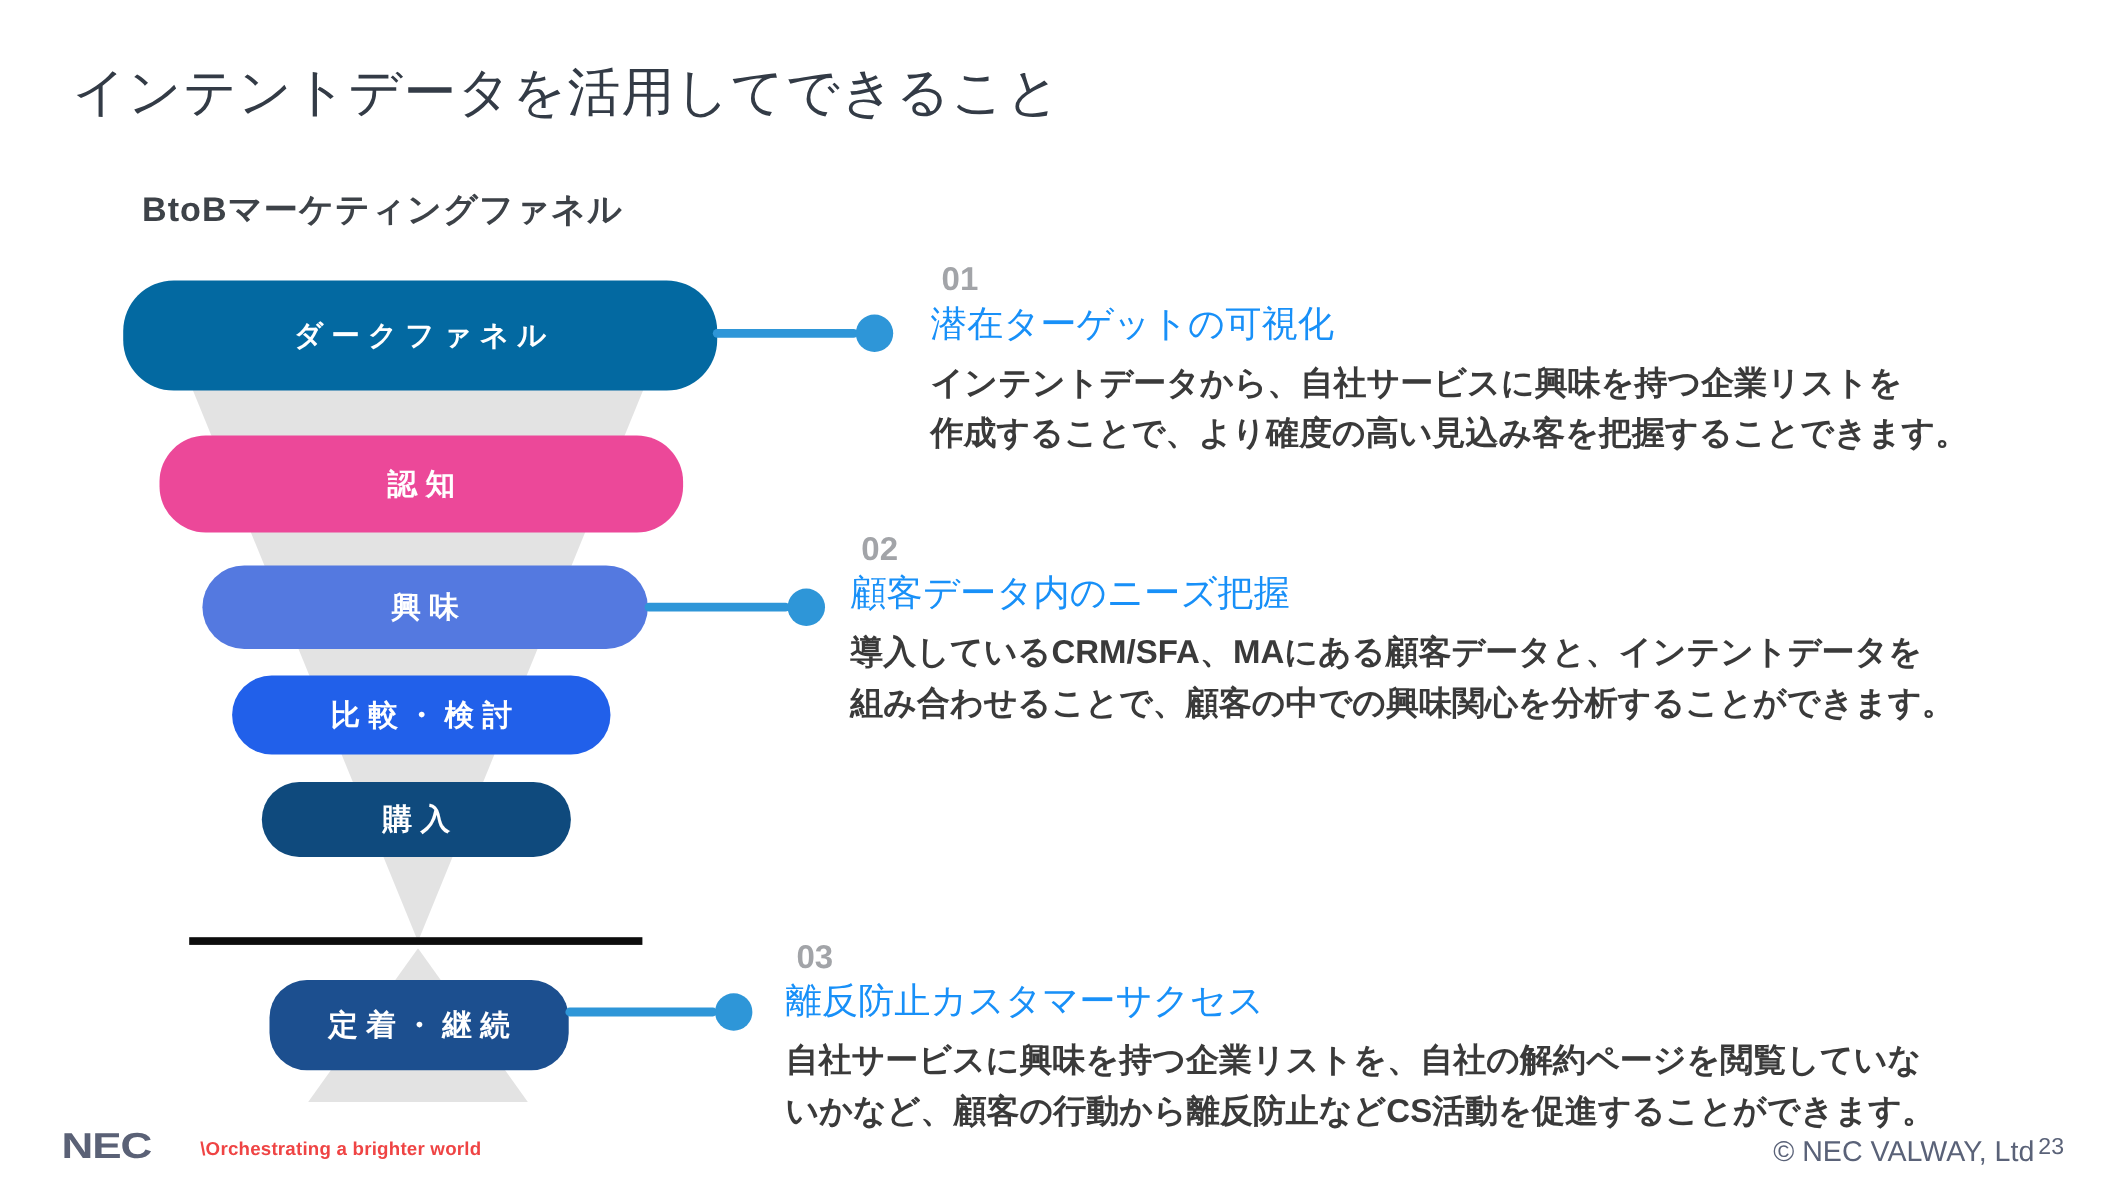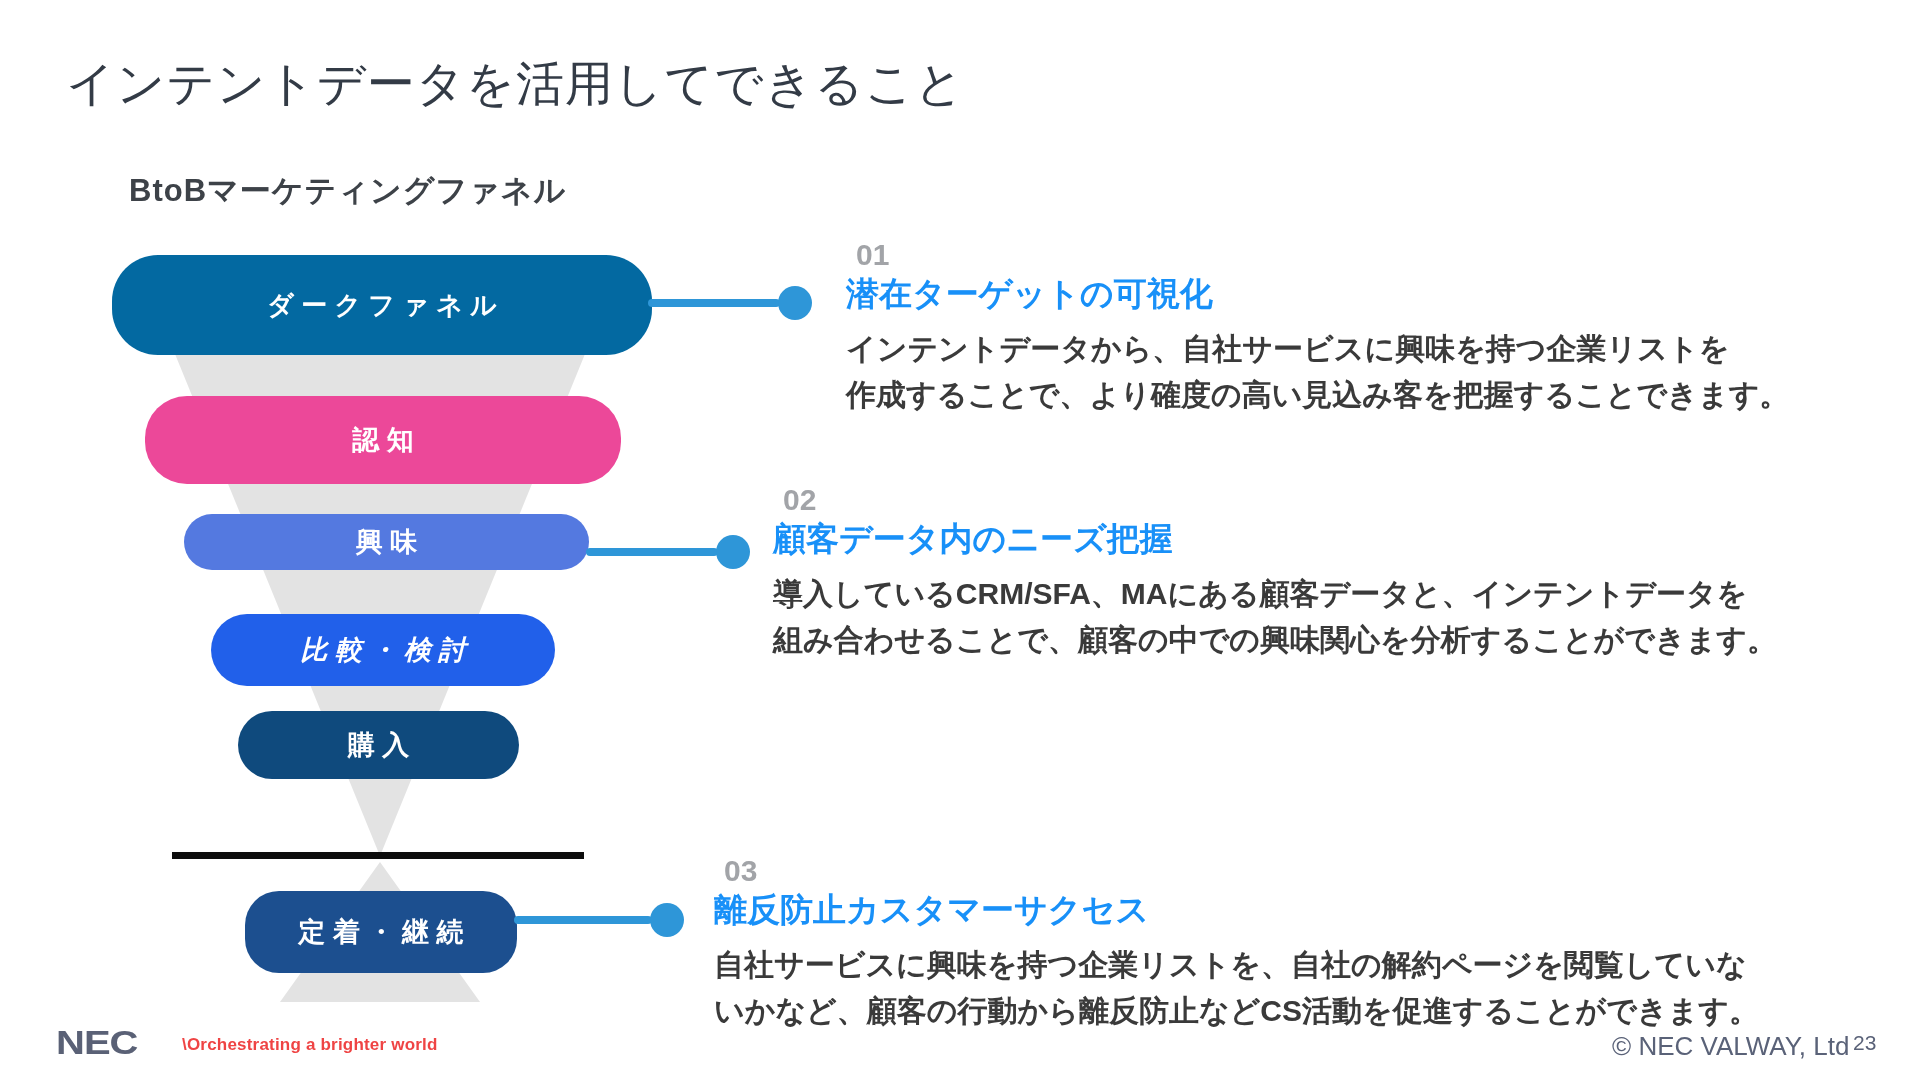--- a/index.html
+++ b/index.html
@@ -22,42 +22,42 @@
     left:280px;top:862px;width:200px;height:140px;background:#e3e3e3;
     clip-path:polygon(50% 0,100% 100%,0 100%);
   }
 
   
   .stage{display:flex;align-items:center;justify-content:center;}
   .stage-label{color:#ffffff;font-weight:700;letter-spacing:0.28em;text-indent:0.28em;white-space:nowrap;}
   .s1{left:112px;top:255px;width:540px;height:100px;border-radius:46px;}
   .s1 .stage-label{font-size:26px;}
   .s2{left:145px;top:396px;width:476px;height:88px;border-radius:42px;}
-  .s3{left:184px;top:514px;width:405px;height:56px;border-radius:38px;}
-  .s4{left:211px;top:614px;width:344px;height:72px;border-radius:36px;font-style:italic;}
+  .s3{left:184px;top:514px;width:405px;height:76px;border-radius:38px;}
+  .s4{left:211px;top:614px;width:344px;height:72px;border-radius:36px;}
   .s5{left:238px;top:711px;width:281px;height:68px;border-radius:34px;}
   .s6{left:245px;top:891px;width:272px;height:82px;border-radius:34px;}
   .s2 .stage-label,.s3 .stage-label,.s4 .stage-label,.s5 .stage-label,.s6 .stage-label{font-size:27px;}
 
   .divider-line{left:172px;top:852px;width:412px;height:7px;background:#0d0d0d;}
 
   
   .conn-line{height:8px;background:#2e96d8;border-radius:4px;}
   .conn-dot{width:34px;height:34px;border-radius:50%;background:#2e96d8;}
   .c1-line{left:648px;top:299px;width:132px;}
   .c1-dot{left:778px;top:286px;}
   .c2-line{left:586px;top:548px;width:132px;}
   .c2-dot{left:716px;top:535px;}
   .c3-line{left:514px;top:916px;width:138px;}
   .c3-dot{left:650px;top:903px;}
 
   
   .section{white-space:nowrap;}
   .sec-number{font-size:30px;font-weight:600;color:#a2a4a8;margin-left:10px;line-height:1.1;}
-  .sec-heading{font-size:33px;font-weight:700;color:#1890f8;margin-top:3px;line-height:1.2;}
+  .sec-heading{font-size:33px;font-weight:400;color:#1890f8;margin-top:3px;line-height:1.2;}
   .sec-body{font-size:30px;font-weight:700;color:#3a3a3a;margin-top:12px;line-height:1.55;}
   .sec-01{left:846px;top:238px;}
   .sec-02{left:773px;top:483px;}
   .sec-03{left:714px;top:854px;}
 
   
   .nec-logo{left:56px;top:1024px;font-size:40px;font-weight:900;color:#5a6176;
     letter-spacing:-1px;transform:scaleY(0.82);transform-origin:left top;}
   .nec-tagline{left:182px;top:1035px;font-size:17px;font-weight:600;color:#ef4444;letter-spacing:0.2px;}
   .footer-copyright{left:1612px;top:1031px;font-size:26px;color:#5a6278;}

